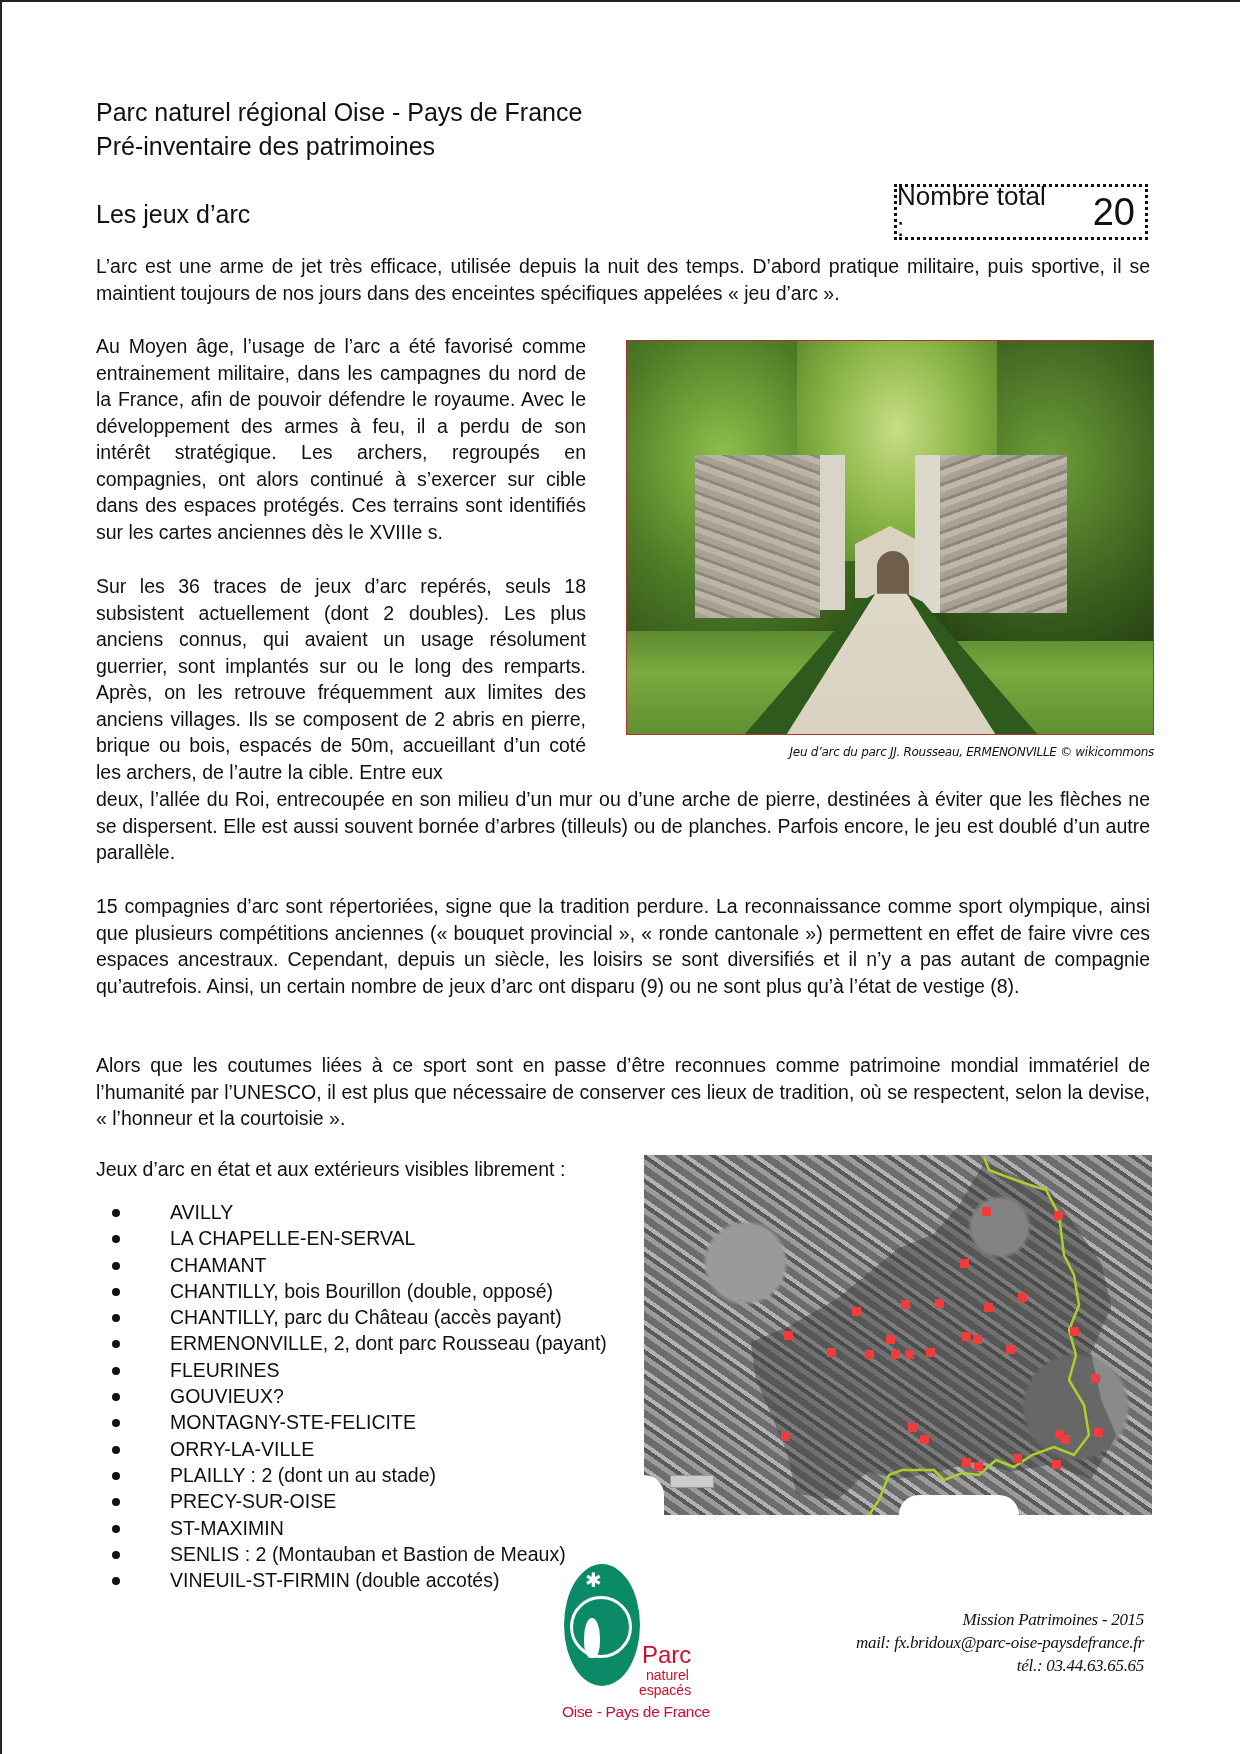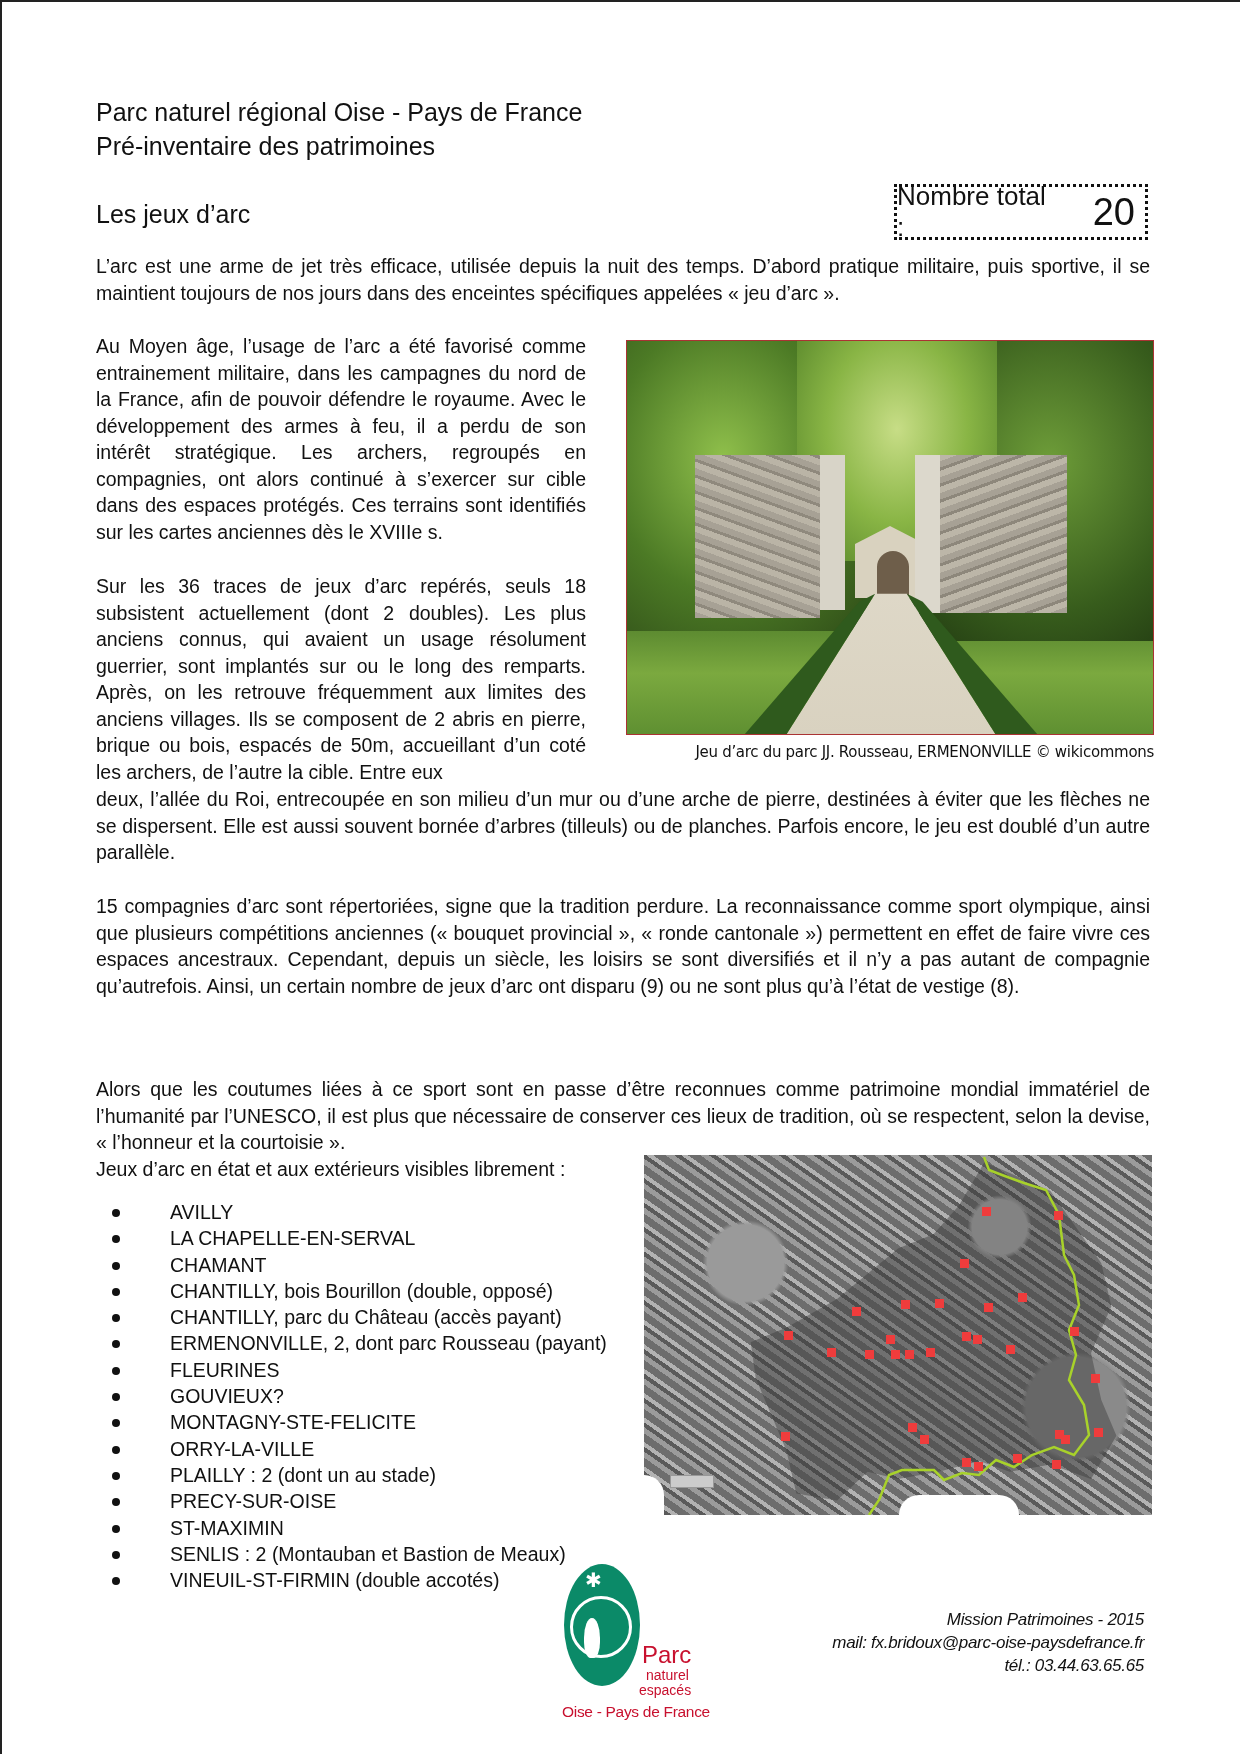--- a/index.html
+++ b/index.html
@@ -24,21 +24,21 @@
   .total-label { font-size:26px; }
   .total-value { font-size:38px; margin-left:18px; line-height:40px; }
 
   .para { position:absolute; font-size:19.5px; line-height:26.5px; text-align:justify; }
   .p-intro { left:96px; top:253px; width:1054px; }
   .p-left { left:96px; width:490px; }
   .p1 { top:333px; }
   .p2 { top:573px; }
   .p2b { left:96px; top:786px; width:1054px; }
   .p3 { left:96px; top:893px; width:1054px; }
-  .p4 { left:96px; top:1052px; width:1054px;margin-top:24px; }
+  .p4 { left:96px; top:1052px; width:1054px; }
 
   .photo {
     position:absolute; left:626px; top:340px; width:528px; height:395px;
     border:1px solid #a33; box-sizing:border-box; overflow:hidden;
     background:linear-gradient(180deg,#3f6a22 0%,#5d8c2e 30%,#7aa33a 55%,#4d7a24 72%,#6c9a32 100%);
   }
   .tree-l { position:absolute; left:0; top:0; width:240px; height:290px; background:radial-gradient(ellipse at 40% 40%, #8fbf4b 0%, #4c7a25 55%, #2f4d18 100%); }
   .tree-r { position:absolute; right:0; top:0; width:260px; height:300px; background:radial-gradient(ellipse at 60% 40%, #6e9d39 0%, #375c1c 60%, #1e3510 100%); }
   .tree-c { position:absolute; left:170px; top:0; width:200px; height:220px; background:radial-gradient(ellipse at 50% 40%, #c7dd86 0%, #89b545 50%, #4f7e26 100%); }
   .wall-l { position:absolute; left:68px; top:114px; width:125px; height:163px; background:repeating-linear-gradient(20deg,#a7a195 0 6px,#bab4a6 6px 12px,#8f897d 12px 15px); }
@@ -47,21 +47,21 @@
   .pillar-r { position:absolute; left:288px; top:114px; width:25px; height:158px; background:#dcd8cc; }
   .chapel { position:absolute; left:228px; top:185px; width:70px; height:72px; background:#d9d2bf; clip-path:polygon(0 25%,50% 0,100% 25%,100% 100%,0 100%); }
   .chapel-door { position:absolute; left:250px; top:210px; width:32px; height:45px; background:#6e5e4a; border-radius:16px 16px 0 0; }
   .path { position:absolute; left:0; top:0; width:528px; height:395px; background:linear-gradient(#e7e2d4,#d9d2c0); clip-path:polygon(47% 64%,53% 64%,70% 100%,30% 100%); }
   .hedge-l { position:absolute; left:0; top:0; width:528px; height:395px; background:#2f5a1d; clip-path:polygon(44% 66%,47% 64%,30% 100%,22% 100%); }
   .hedge-r { position:absolute; left:0; top:0; width:528px; height:395px; background:#2f5a1d; clip-path:polygon(53% 64%,56% 66%,78% 100%,70% 100%); }
   .lawn { position:absolute; left:0; top:270px; width:528px; height:125px; background:linear-gradient(180deg,#4f7d2a,#7ba93f 50%,#5e8f31); z-index:-0; }
 
   .caption {
     position:absolute; left:626px; top:740px; width:528px; text-align:right;
-    font-size:15px; line-height:24px;
+    font-size:12px; font-style:italic; line-height:24px;
     font-family:"DejaVu Sans", sans-serif; letter-spacing:-0.3px;
   }
 
   .list-intro { position:absolute; left:96px; top:1156px; font-size:19.5px; line-height:26.5px; }
   .list { position:absolute; left:96px; top:1183px; margin:16px; padding:0; list-style:none; }
   .list li { font-size:19.5px; line-height:26.3px; position:relative; padding-left:58px; white-space:nowrap; }
   .bullet { position:absolute; left:0; top:10px; width:8px; height:8px; border-radius:50%; background:#111; }
 
   .map {
     position:absolute; left:644px; top:1155px; width:508px; height:360px; overflow:hidden;
@@ -87,21 +87,21 @@
   .logo-oval { position:absolute; left:4px; top:4px; width:76px; height:122px; border-radius:50%; background:#0b8a68; }
   .logo-star { position:absolute; left:25px; top:10px; color:#fff; font-size:20px; line-height:20px; }
   .logo-ring { position:absolute; left:10px; top:36px; width:62px; height:62px; border:3px solid #fff; border-radius:50%; box-sizing:border-box; }
   .logo-bird { position:absolute; left:24px; top:58px; width:16px; height:40px; background:#fff; border-radius:50% 50% 40% 40%; }
   .logo-text { position:absolute; color:#c8102e; font-family:"Liberation Sans", sans-serif; }
   .lt-parc { left:82px; top:83px; font-size:24px; line-height:24px; }
   .lt-naturel { left:86px; top:108px; font-size:14px; line-height:15px; }
   .lt-regional { left:79px; top:123px; font-size:14px; line-height:15px; }
   .lt-oise { left:2px; top:143px; font-size:15.5px; line-height:18px; white-space:nowrap; letter-spacing:-0.3px; }
 
-  .footer { position:absolute; right:96px; top:1608px; text-align:right; font-style:italic; font-size:17px; line-height:23px; font-family:Liberation Sans, sans-serif; letter-spacing:-0.3px; }
+  .footer { position:absolute; right:96px; top:1608px; text-align:right; font-style:italic; font-size:17px; line-height:23px; font-family:Liberation Serif, serif; letter-spacing:-0.3px; }
 </style>
 </head>
 <body>
 
 <div class="page-border-top"></div>
 <div class="page-border-left"></div>
 
 <div class="hdr hdr1">Parc naturel régional Oise - Pays de France</div>
 <div class="hdr hdr2">Pré-inventaire des patrimoines</div>
 <div class="section-title">Les jeux d’arc</div>

